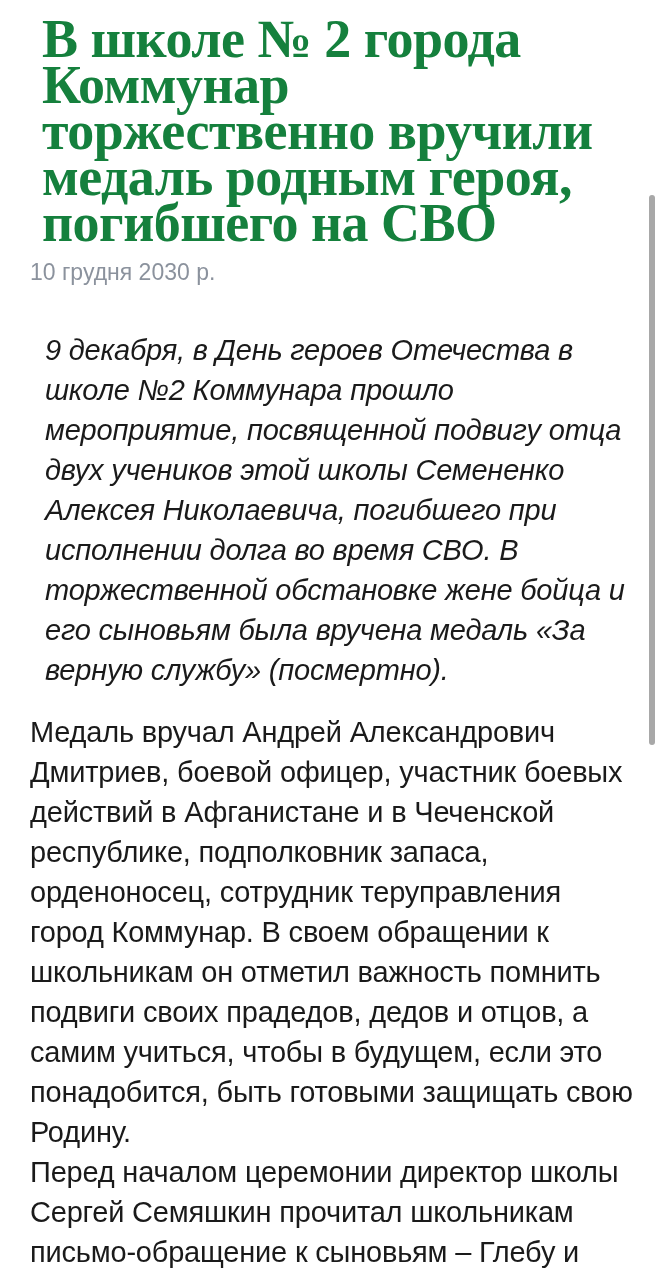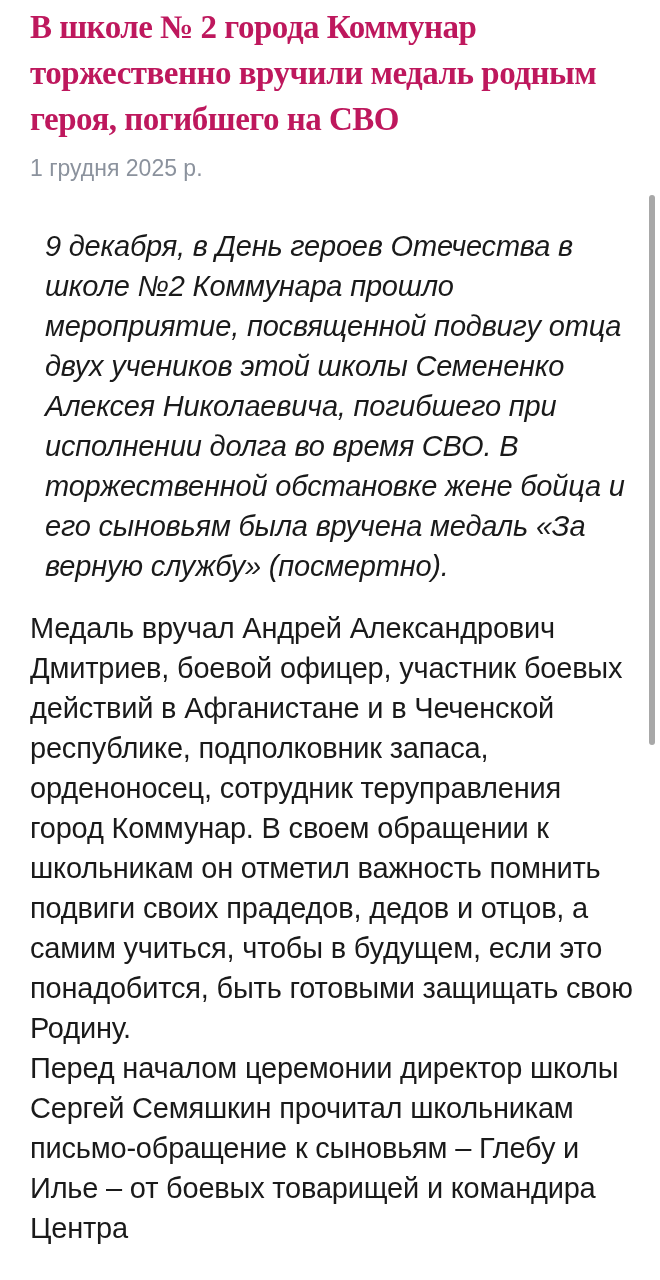--- a/index.html
+++ b/index.html
@@ -15,27 +15,27 @@
     font-family: "Liberation Sans", "DejaVu Sans", sans-serif;
   }
   .page {
     box-sizing: border-box;
     width: 660px;
     height: 1280px;
     padding: 4px 22px 0 30px;
     overflow: hidden;
   }
   h1.article-title {
-    margin: 0;
+    margin: 12px;
     font-family: "Liberation Serif", "DejaVu Serif", serif;
     font-weight: 700;
-    font-size: 33px;
+    font-size: 54px;
     line-height: 46px;
     letter-spacing: -0.5px;
-    color: #be185d;
+    color: #15803d;
   }
   .article-date {
     margin-top: 12px;
     font-size: 23px;
     line-height: 28px;
     color: #8b929d;
   }
   p.lead-paragraph {
     margin: 44px 0 0 15px;
     font-style: italic;
@@ -61,21 +61,21 @@
     border-radius: 3px;
     background: #a8a8a8;
   }
 </style>
 </head>
 <body>
 
 <div class="page">
   <h1 class="article-title">В школе № 2 города Коммунар торжественно вручили медаль родным героя, погибшего на СВО</h1>
 
-  <div class="article-date">1 грудня 2025 р.</div>
+  <div class="article-date">10 грудня 2030 р.</div>
 
   <p class="lead-paragraph">9 декабря, в День героев Отечества в школе №2 Коммунара прошло мероприятие, посвященной подвигу отца двух учеников этой школы Семененко Алексея Николаевича, погибшего при исполнении долга во время СВО. В торжественной обстановке жене бойца и его сыновьям была вручена медаль «За верную службу» (посмертно).</p>
 
   <p class="body-paragraph">Медаль вручал Андрей Александрович Дмитриев, боевой офицер, участник боевых действий в Афганистане и в Чеченской республике, подполковник запаса, орденоносец, сотрудник теруправления город Коммунар. В своем обращении к школьникам он отметил важность помнить подвиги своих прадедов, дедов и отцов, а самим учиться, чтобы в будущем, если это понадобится, быть готовыми защищать свою Родину.
 Перед началом церемонии директор школы Сергей Семяшкин прочитал школьникам письмо-обращение к сыновьям – Глебу и Илье – от боевых товарищей и командира Центра</p>
 </div>
 
 <div class="scrollbar-thumb"></div>
 
 </body></html>

